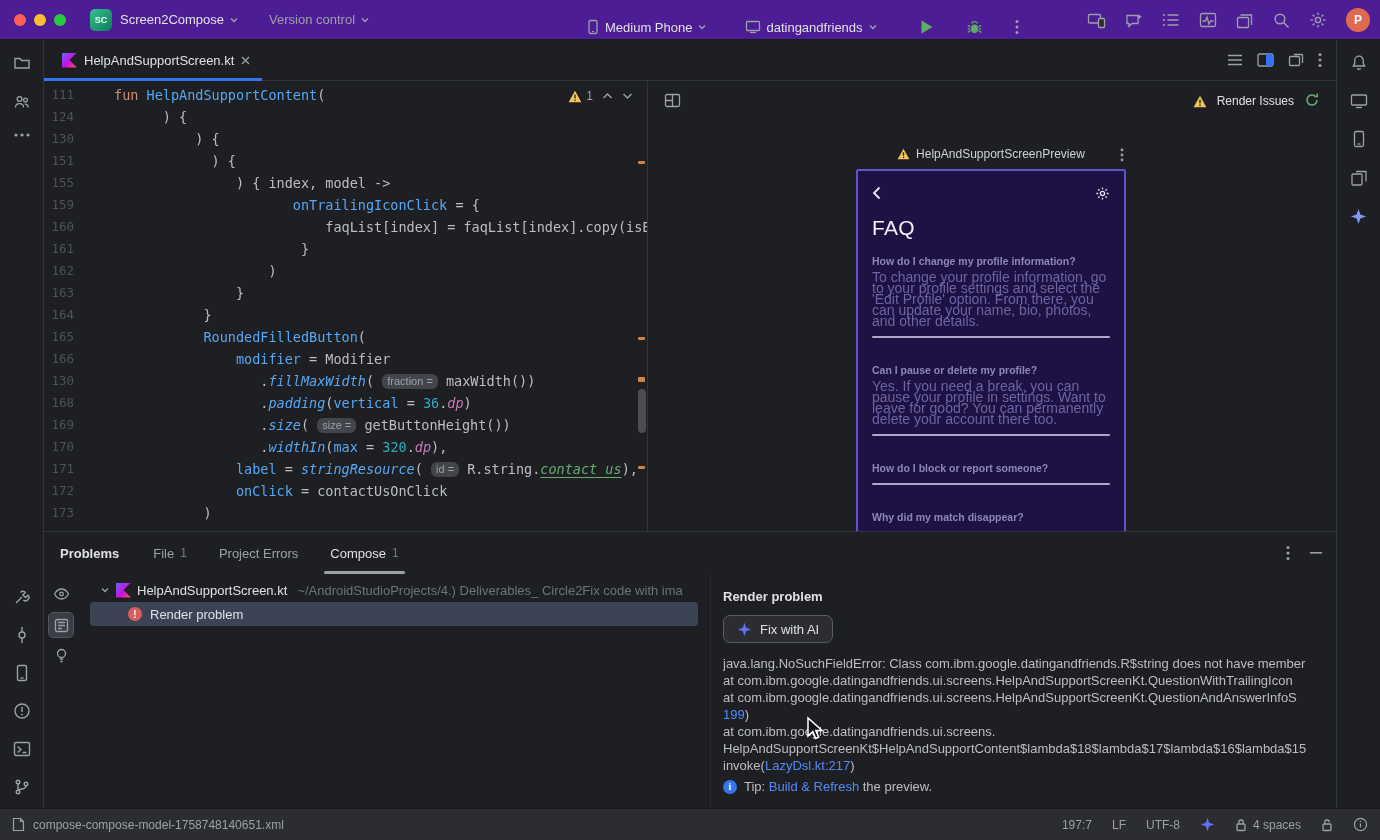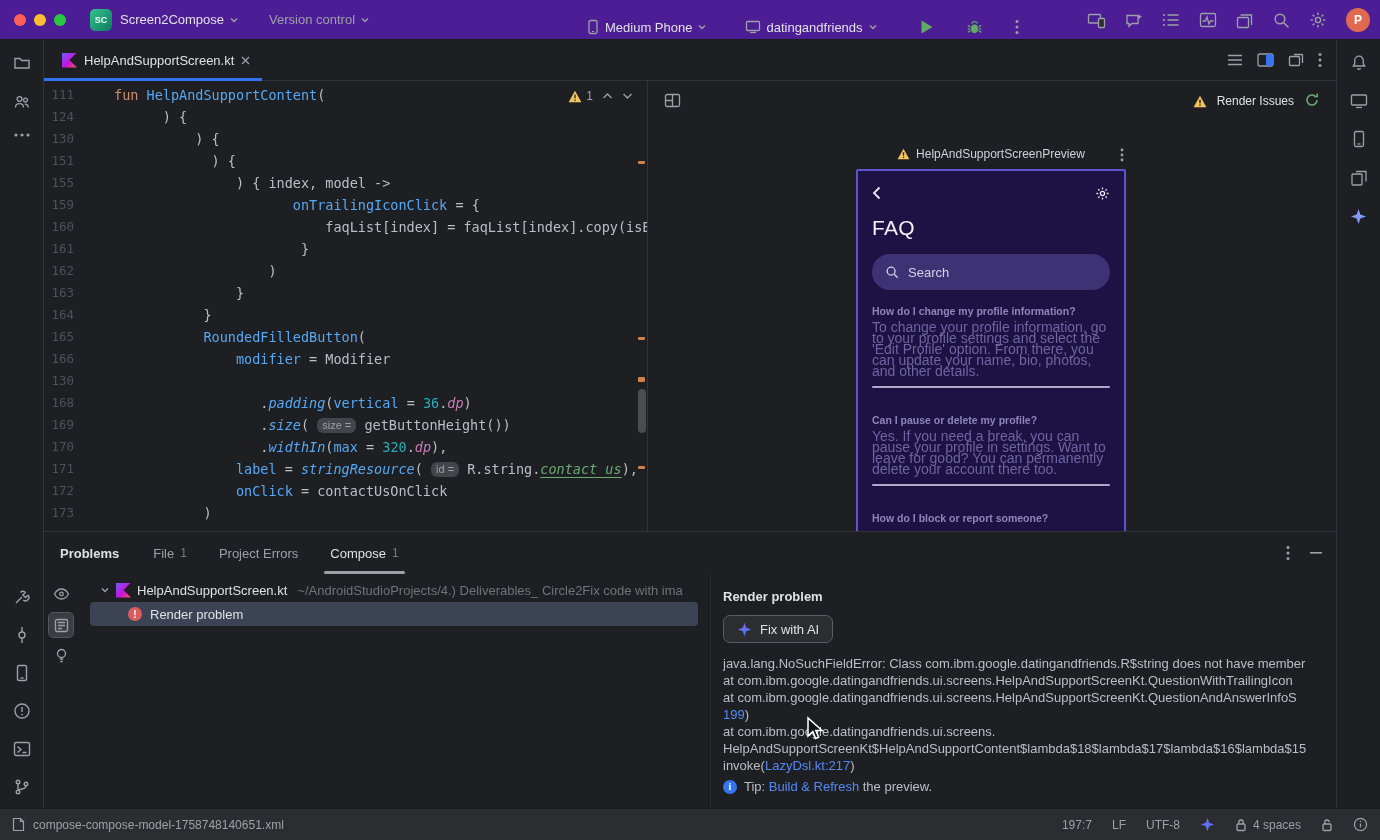--- a/index.html
+++ b/index.html
@@ -332,21 +332,21 @@
               <div class="code-line"><span class="gutter">151</span><span class="code-text"><span class="tok-pl">            ) {</span></span></div>
               <div class="code-line"><span class="gutter">155</span><span class="code-text"><span class="tok-pl">               ) { index, model -&gt;</span></span></div>
               <div class="code-line"><span class="gutter">159</span><span class="code-text"><span class="tok-pl">                      </span><span class="tok-arg">onTrailingIconClick</span><span class="tok-pl"> = {</span></span></div>
               <div class="code-line"><span class="gutter">160</span><span class="code-text"><span class="tok-pl">                          faqList[index] = faqList[index].copy(isExpanded</span></span></div>
               <div class="code-line"><span class="gutter">161</span><span class="code-text"><span class="tok-pl">                       }</span></span></div>
               <div class="code-line"><span class="gutter">162</span><span class="code-text"><span class="tok-pl">                   )</span></span></div>
               <div class="code-line"><span class="gutter">163</span><span class="code-text"><span class="tok-pl">               }</span></span></div>
               <div class="code-line"><span class="gutter">164</span><span class="code-text"><span class="tok-pl">           }</span></span></div>
               <div class="code-line"><span class="gutter">165</span><span class="code-text"><span class="tok-pl">           </span><span class="tok-fn">RoundedFilledButton</span><span class="tok-pl">(</span></span></div>
               <div class="code-line"><span class="gutter">166</span><span class="code-text"><span class="tok-pl">               </span><span class="tok-arg">modifier</span><span class="tok-pl"> = Modifier</span></span></div>
-              <div class="code-line"><span class="gutter">130</span></div>
+              <div class="code-line"><span class="gutter">130</span><span class="code-text"><span class="tok-pl">                  .</span><span class="tok-ext">fillMaxWidth</span><span class="tok-pl">( </span><span class="tok-hint">fraction =</span><span class="tok-pl"> maxWidth())</span></span></div>
               <div class="code-line"><span class="gutter">168</span><span class="code-text"><span class="tok-pl">                  .</span><span class="tok-ext">padding</span><span class="tok-pl">(</span><span class="tok-arg">vertical</span><span class="tok-pl"> = </span><span class="tok-num">36</span><span class="tok-pl">.</span><span class="tok-prop">dp</span><span class="tok-pl">)</span></span></div>
               <div class="code-line"><span class="gutter">169</span><span class="code-text"><span class="tok-pl">                  .</span><span class="tok-ext">size</span><span class="tok-pl">( </span><span class="tok-hint">size =</span><span class="tok-pl"> getButtonHeight())</span></span></div>
               <div class="code-line"><span class="gutter">170</span><span class="code-text"><span class="tok-pl">                  .</span><span class="tok-ext">widthIn</span><span class="tok-pl">(</span><span class="tok-arg">max</span><span class="tok-pl"> = </span><span class="tok-num">320</span><span class="tok-pl">.</span><span class="tok-prop">dp</span><span class="tok-pl">),</span></span></div>
               <div class="code-line"><span class="gutter">171</span><span class="code-text"><span class="tok-pl">               </span><span class="tok-arg">label</span><span class="tok-pl"> = </span><span class="tok-ext">stringResource</span><span class="tok-pl">( </span><span class="tok-hint">id =</span><span class="tok-pl"> R.string.</span><span class="tok-res">contact_us</span><span class="tok-pl">),</span></span></div>
               <div class="code-line"><span class="gutter">172</span><span class="code-text"><span class="tok-pl">               </span><span class="tok-arg">onClick</span><span class="tok-pl"> = contactUsOnClick</span></span></div>
               <div class="code-line"><span class="gutter">173</span><span class="code-text"><span class="tok-pl">           )</span></span></div>
             </div>
           <div class="inspect">
             <span style="display:flex;align-items:center;gap:4px">
               <svg width="14" height="13" viewBox="0 0 14 13">
@@ -411,27 +411,20 @@
               <div class="ph-top">
                 <svg width="9" height="14" viewBox="0 0 9 14">
                     <path d="M7.5 1.5 L2 7 L7.5 12.5" fill="none" stroke="#eceaf6" stroke-width="1.8"></path>
                   </svg>
                 <svg width="15" height="15" viewBox="0 0 16 16" fill="none" stroke="#e8e5f4" stroke-width="1.4">
                     <circle cx="8" cy="8" r="2.2"></circle>
                     <path d="M8 1.5v2 M8 12.5v2 M1.5 8h2 M12.5 8h2 M3.4 3.4l1.4 1.4 M11.2 11.2l1.4 1.4 M12.6 3.4l-1.4 1.4 M4.8 11.2l-1.4 1.4"></path>
                   </svg>
               </div>
               <div class="ph-title">FAQ</div>
-              <div class="ph-search">
-                <svg width="14" height="14" viewBox="0 0 16 16" fill="none" stroke="#d6d1ec" stroke-width="1.5">
-                    <circle cx="7" cy="7" r="4.5"></circle>
-                    <path d="M10.5 10.5 L14.5 14.5"></path>
-                  </svg>
-                <span>Search</span>
-              </div>
               <div>
                   <div class="faq-item first">
                     <div class="faq-q">How do I change my profile information?</div>
                     <div class="faq-a">To change your profile information, go to your profile settings and select the 'Edit Profile' option. From there, you can update your name, bio, photos, and other details.</div>
                     <div class="faq-div"></div>
                   </div>
                   <div class="faq-item">
                     <div class="faq-q">Can I pause or delete my profile?</div>
                     <div class="faq-a">Yes. If you need a break, you can pause your profile in settings. Want to leave for good? You can permanently delete your account there too.</div>
                     <div class="faq-div"></div>

